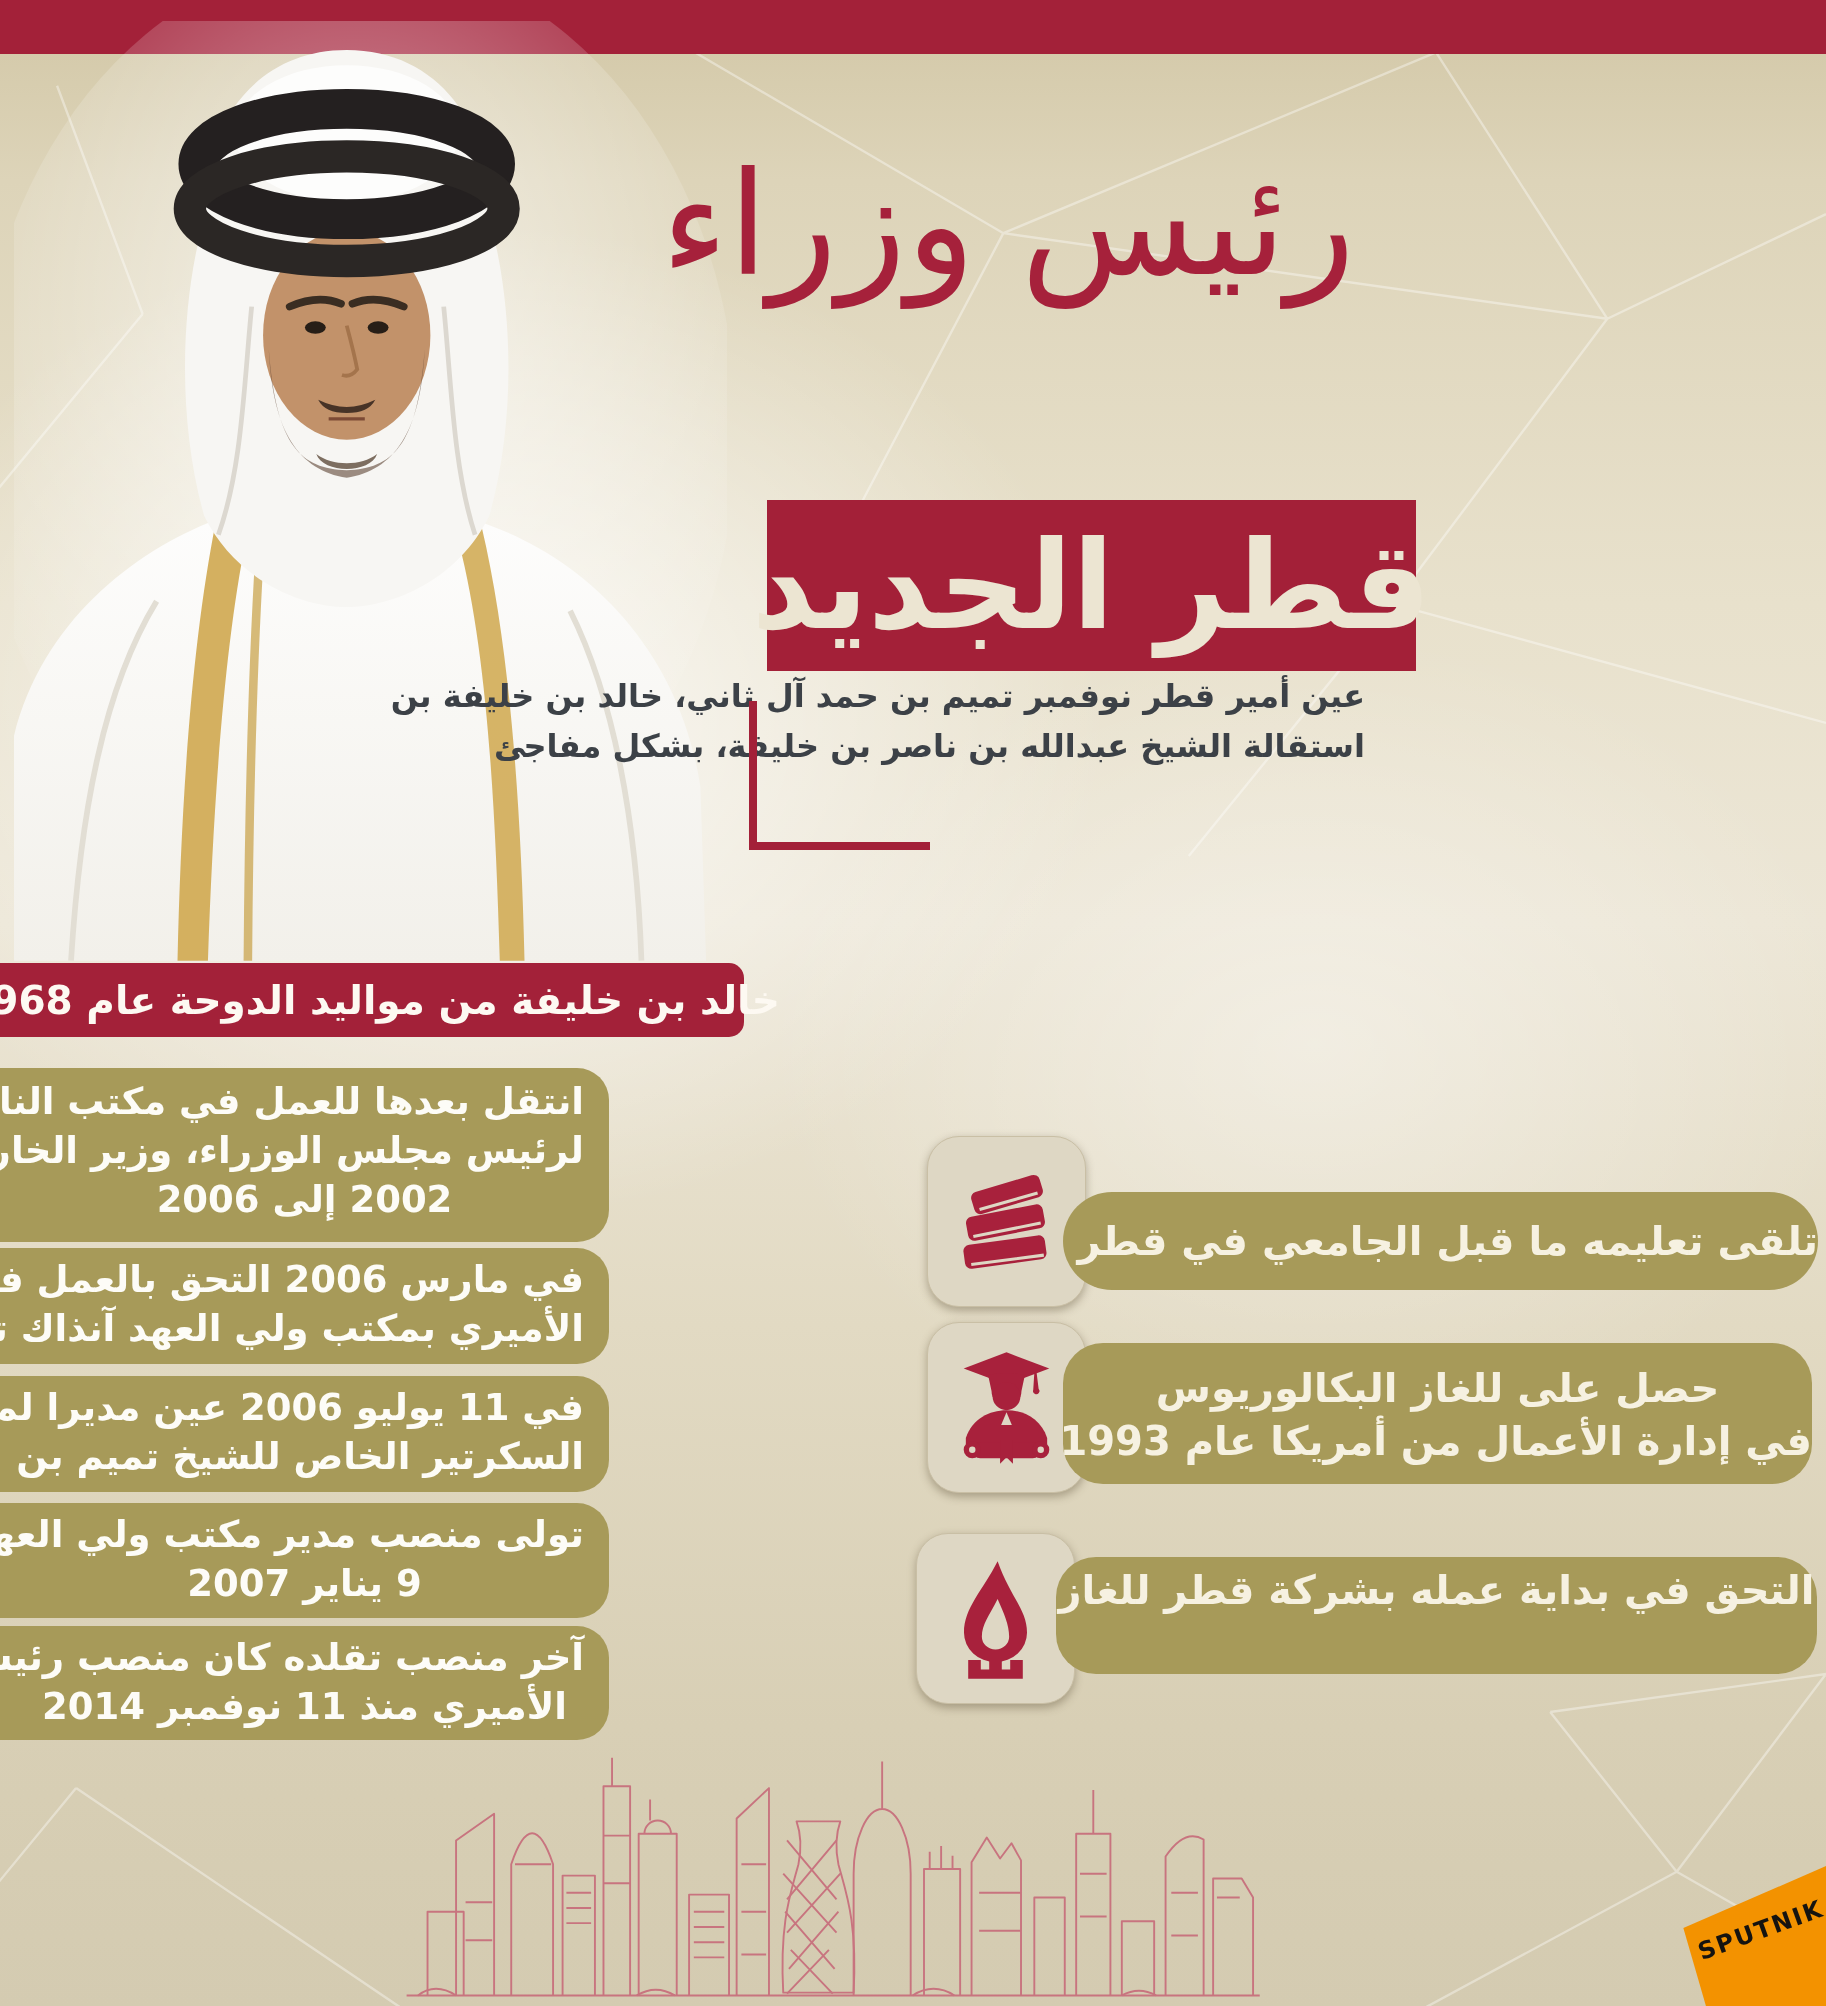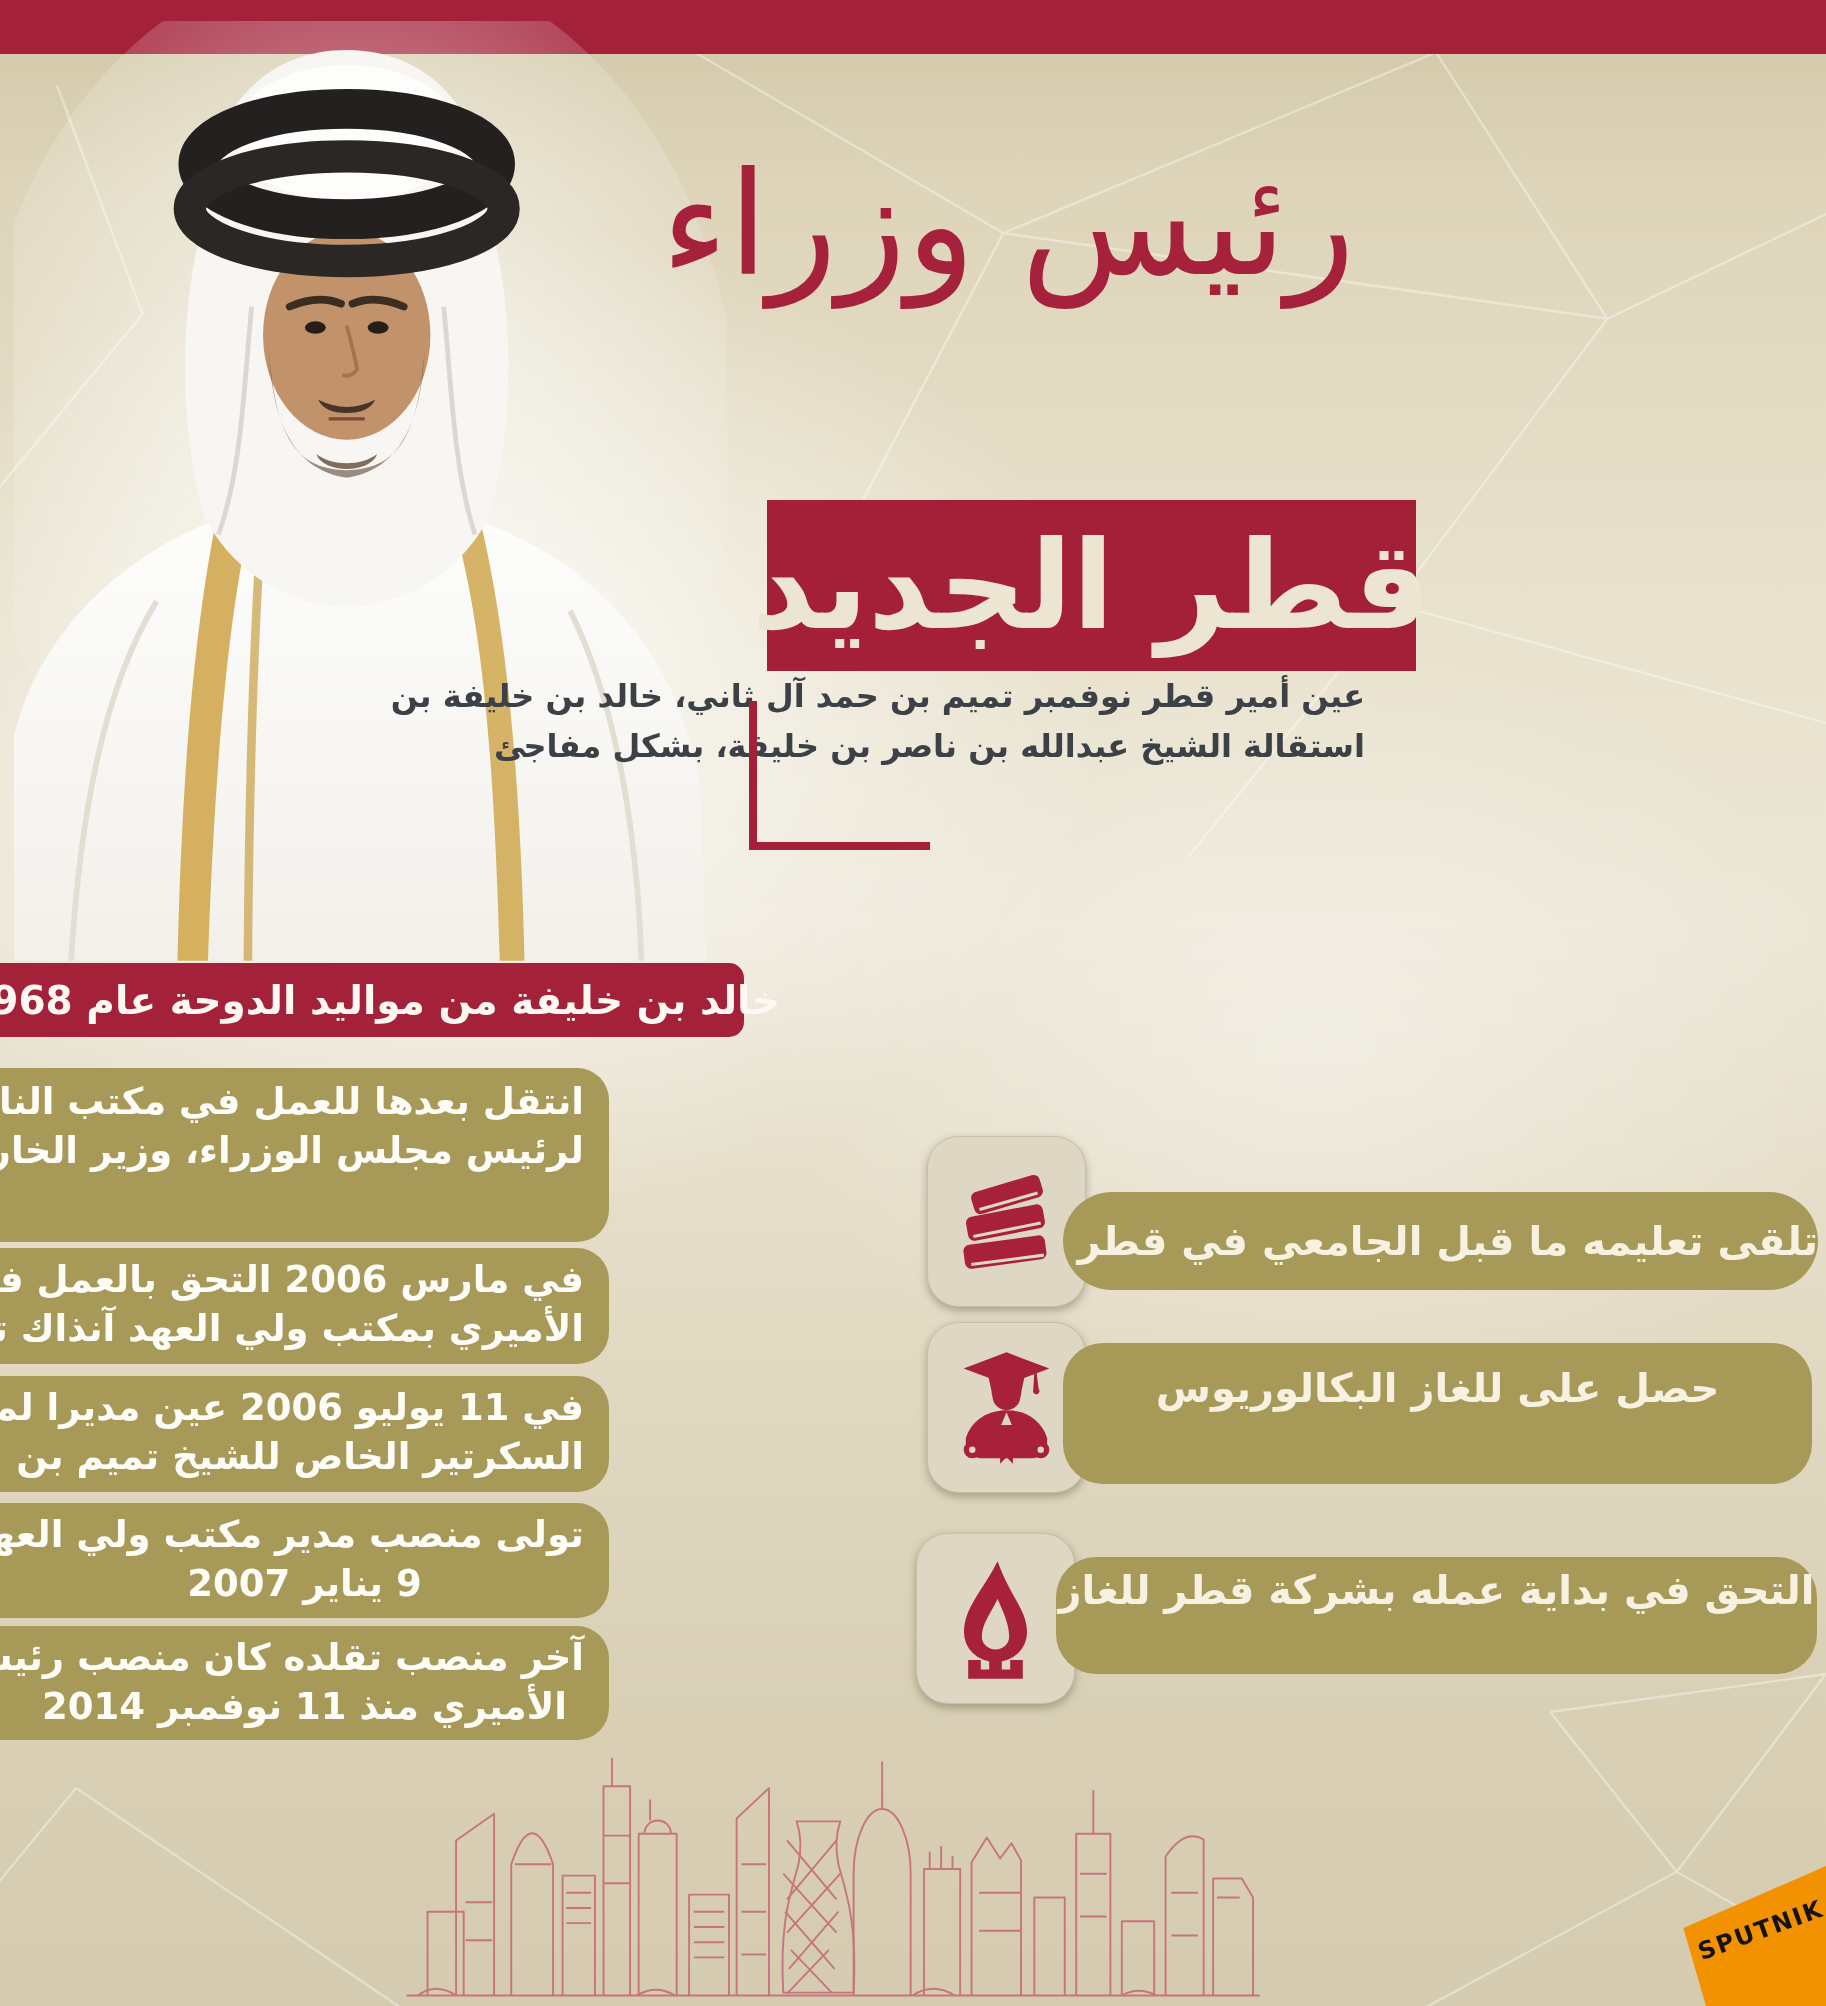--- a/index.html
+++ b/index.html
@@ -131,20 +131,21 @@
   <div class="abs bracket" id="bracket-v"></div>
   <div class="abs bracket" id="bracket-h"></div>
 
   <div class="abs" id="birth-banner">
     <div class="t">خالد بن خليفة من مواليد الدوحة عام 1968</div>
   </div>
 
   <div class="abs gbox" id="tbox1">
     <div class="ln">انتقل بعدها للعمل في مكتب النائب</div>
     <div class="ln">لرئيس مجلس الوزراء، وزير الخارجية</div>
+    <div class="ln c">2002 إلى 2006</div>
   </div>
   <div class="abs gbox" id="tbox2">
     <div class="ln">في مارس 2006 التحق بالعمل في</div>
     <div class="ln">الأميري بمكتب ولي العهد آنذاك تميم</div>
   </div>
   <div class="abs gbox" id="tbox3">
     <div class="ln">في 11 يوليو 2006 عين مديرا لمكتب</div>
     <div class="ln">السكرتير الخاص للشيخ تميم بن</div>
   </div>
   <div class="abs gbox" id="tbox4">
@@ -187,20 +188,21 @@
         <path d="M44,86 h12 v22 l-6,-6 -6,6 z"></path>
         <circle cx="18" cy="95" r="8"></circle>
         <circle cx="82" cy="95" r="8"></circle>
       </g>
       <circle cx="18" cy="95" r="3" fill="#ded7c4"></circle>
       <circle cx="82" cy="95" r="3" fill="#ded7c4"></circle>
     </svg>
   </div>
   <div class="abs fbanner" id="fban2">
     <div class="ln">حصل على للغاز البكالوريوس</div>
+    <div class="ln">في إدارة الأعمال من أمريكا عام 1993</div>
   </div>
 
   <div class="abs tile" id="tile-flame">
     <svg width="105" height="124" viewBox="0 0 100 118">
       <path d="M52,4 C38,32 20,48 20,72 a30,28 0 0 0 60,0 C80,50 64,38 52,4 z" fill="#a8213c"></path>
       <path d="M52,40 C44,56 37,64 37,76 a13,12 0 0 0 26,0 C63,64 58,54 52,40 z" fill="#ded7c4"></path>
       <path d="M24,98 h12 v9 h8 v-9 h12 v9 h8 v-9 h12 v18 H24 z" fill="#a8213c"></path>
     </svg>
   </div>
   <div class="abs fbanner" id="fban3">

